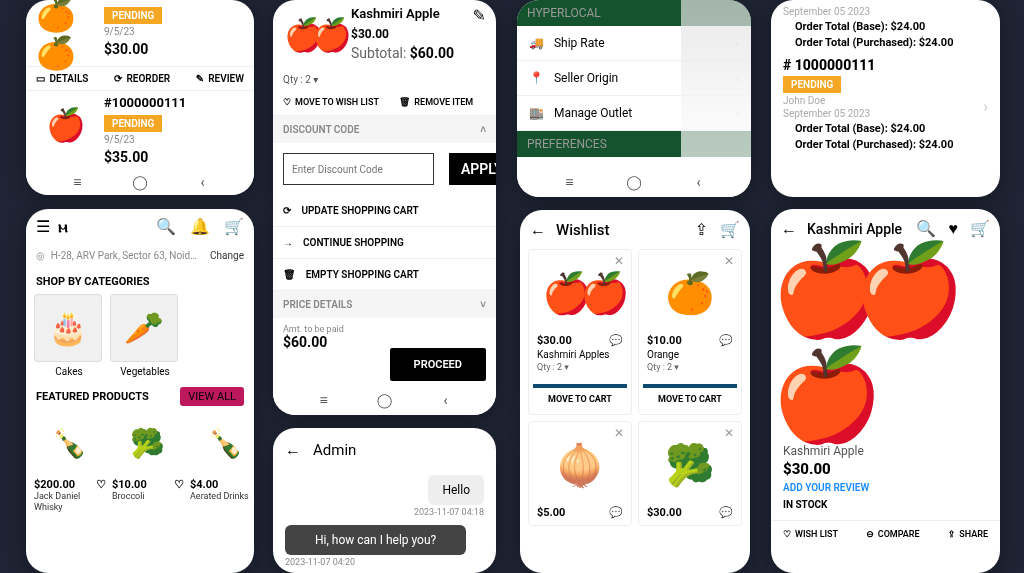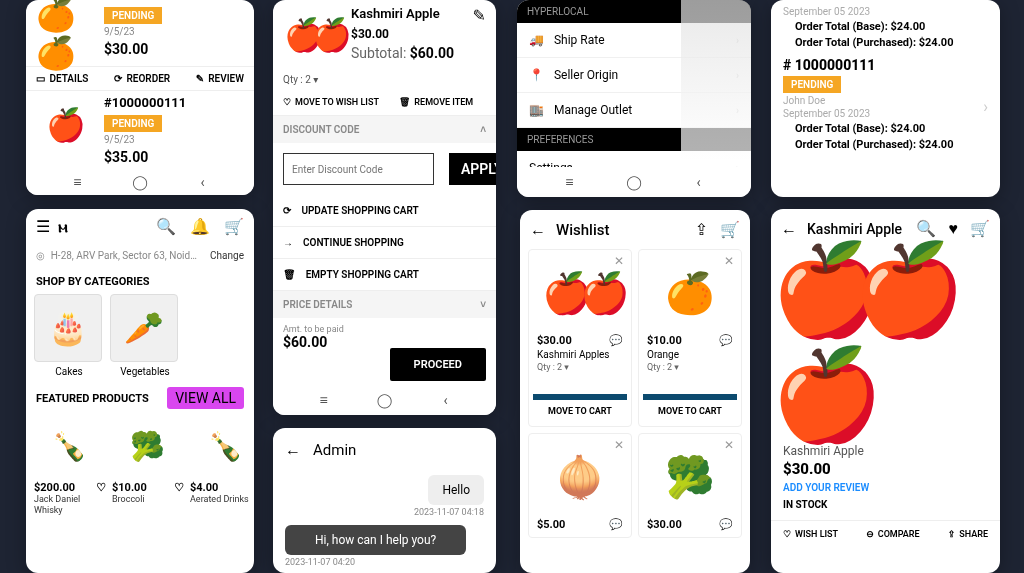--- a/index.html
+++ b/index.html
@@ -1,17 +1,17 @@
 <!DOCTYPE html>
 <html><head>
 <meta charset="utf-8">
 <style>
 *{box-sizing:border-box;margin:0;padding:0;font-family:-apple-system,BlinkMacSystemFont,'Segoe UI',Roboto,Arial,sans-serif}
 body{background:#1e2433;width:1024px;height:573px;overflow:hidden;position:relative}
-.phone{position:absolute;background:#fff;border-radius:12px;overflow:hidden;box-shadow:0 4px 20px rgba(0,0,0,0.3)}
+.phone{position:absolute;background:#fff;border-radius:22px;overflow:hidden;box-shadow:0 4px 20px rgba(0,0,0,0.3)}
 .navbtns{display:flex;justify-content:space-around;padding:8px 20px;background:#fff}
 .navbtns span{width:20px;height:14px;display:flex;align-items:center;justify-content:center;color:#555;font-size:14px}
 .badge{display:inline-block;padding:3px 8px;font-size:10px;font-weight:600;color:#fff}
 .pending{background:#f5a623}
 
 
 #p1{left:26px;top:0;width:228px;height:195px;padding-top:0}
 .ord-row{padding:4px 10px 2px 10px}
 .ord-flex{display:flex;align-items:flex-start;gap:8px}
 .ord-img{width:60px;height:60px;background:#fff;border-radius:4px;display:flex;align-items:center;justify-content:center;font-size:32px}
@@ -27,21 +27,21 @@
 .hdr{display:flex;align-items:center;padding:8px 10px;gap:8px}
 .hdr-r{margin-left:auto;display:flex;gap:14px}
 .addr{display:flex;align-items:center;padding:6px 10px;gap:6px;font-size:10px;color:#888}
 .addr-chg{margin-left:auto;font-size:10px;color:#333}
 .sec-title{font-size:11px;font-weight:700;padding:8px 10px 6px}
 .cats{display:flex;gap:6px;padding:0 8px}
 .cat{text-align:center;width:70px}
 .cat-img{width:68px;height:68px;background:#f0f0f0;border-radius:4px;display:flex;align-items:center;justify-content:center;font-size:32px;border:1px solid #ddd}
 .cat-lbl{font-size:10px;margin-top:4px}
 .feat-hdr{display:flex;align-items:center;padding:10px 10px 6px}
-.feat-all{margin-left:auto;background:#d946ef;padding:3px 8px;font-size:14px;border-radius:3px}
+.feat-all{margin-left:auto;background:#be185d;padding:3px 8px;font-size:11px;border-radius:3px}
 .feat{display:flex;gap:6px;padding:0 8px}
 .feat-item{width:72px}
 .feat-img{width:72px;height:62px;background:#fff;display:flex;align-items:center;justify-content:center;font-size:28px}
 .feat-price{font-size:11px;font-weight:700;margin-top:4px;display:flex;justify-content:space-between;align-items:center}
 .feat-name{font-size:9px;color:#333;line-height:1.2}
 
 
 #p3{left:273px;top:0;width:223px;height:415px}
 .cart-top{display:flex;padding:6px 10px;gap:10px}
 .cart-img{width:58px;height:58px;display:flex;align-items:center;justify-content:center;font-size:32px}
@@ -68,38 +68,38 @@
 .chat-hdr{display:flex;align-items:center;padding:12px;gap:12px}
 .chat-title{font-size:15px}
 .msg-r{text-align:right;padding:4px 12px}
 .msg-bub{display:inline-block;background:#eee;padding:8px 14px;border-radius:6px;font-size:12px}
 .msg-time{font-size:9px;color:#888;margin-top:2px}
 .msg-l{padding:4px 12px}
 .msg-bub-l{display:inline-block;background:#444;color:#fff;padding:8px 30px;border-radius:6px;font-size:12px}
 
 
 #p5{left:517px;top:0;width:234px;height:197px}
-.set-sec{font-size:10px;color:#999;padding:6px 10px;background:#000000}
+.set-sec{font-size:12px;color:#999;padding:6px 10px;background:#14532d}
 .set-row{display:flex;align-items:center;padding:10px 12px;gap:10px;font-size:12px;border-bottom:1px solid #f0f0f0}
 .set-chev{margin-left:auto;color:#ccc;font-size:10px}
 .peek{position:absolute;right:0;top:0;width:70px;height:160px;background:linear-gradient(#e0e0e0,#fff);opacity:0.7}
 
 
 #p6{left:520px;top:210px;width:230px;height:363px}
 .wl-hdr{display:flex;align-items:center;padding:10px;gap:10px}
 .wl-title{font-size:15px;font-weight:500}
 .wl-r{margin-left:auto;display:flex;gap:12px}
 .wl-grid{display:grid;grid-template-columns:1fr 1fr;gap:6px;padding:0 8px}
 .wl-card{border:1px solid #eee;border-radius:4px;position:relative;padding:4px}
 .wl-x{position:absolute;top:4px;right:4px;width:16px;height:16px;color:#999;font-size:12px;text-align:center}
 .wl-img{height:78px;display:flex;align-items:center;justify-content:center;font-size:40px}
 .wl-p{font-size:11px;font-weight:700;padding:2px 4px;display:flex;justify-content:space-between;align-items:center}
 .wl-n{font-size:10px;padding:0 4px}
 .wl-q{font-size:9px;color:#666;padding:2px 4px}
-.wl-btn{font-size:9px;font-weight:700;text-align:center;padding:6px;border-top:6px solid #0c4a6e;margin-top:20px}
+.wl-btn{font-size:9px;font-weight:700;text-align:center;padding:6px;border-top:4px solid #0c4a6e;margin-top:10px}
 
 
 #p7{left:771px;top:0;width:229px;height:197px}
 .ot{padding:4px 12px}
 .ot-line{font-size:11px;margin:3px 12px}
 .ot-line b{font-weight:700}
 .ot-id{font-weight:800;font-size:14px;margin-top:8px}
 .ot-sub{font-size:10px;color:#aaa;margin-top:2px}
 
 

